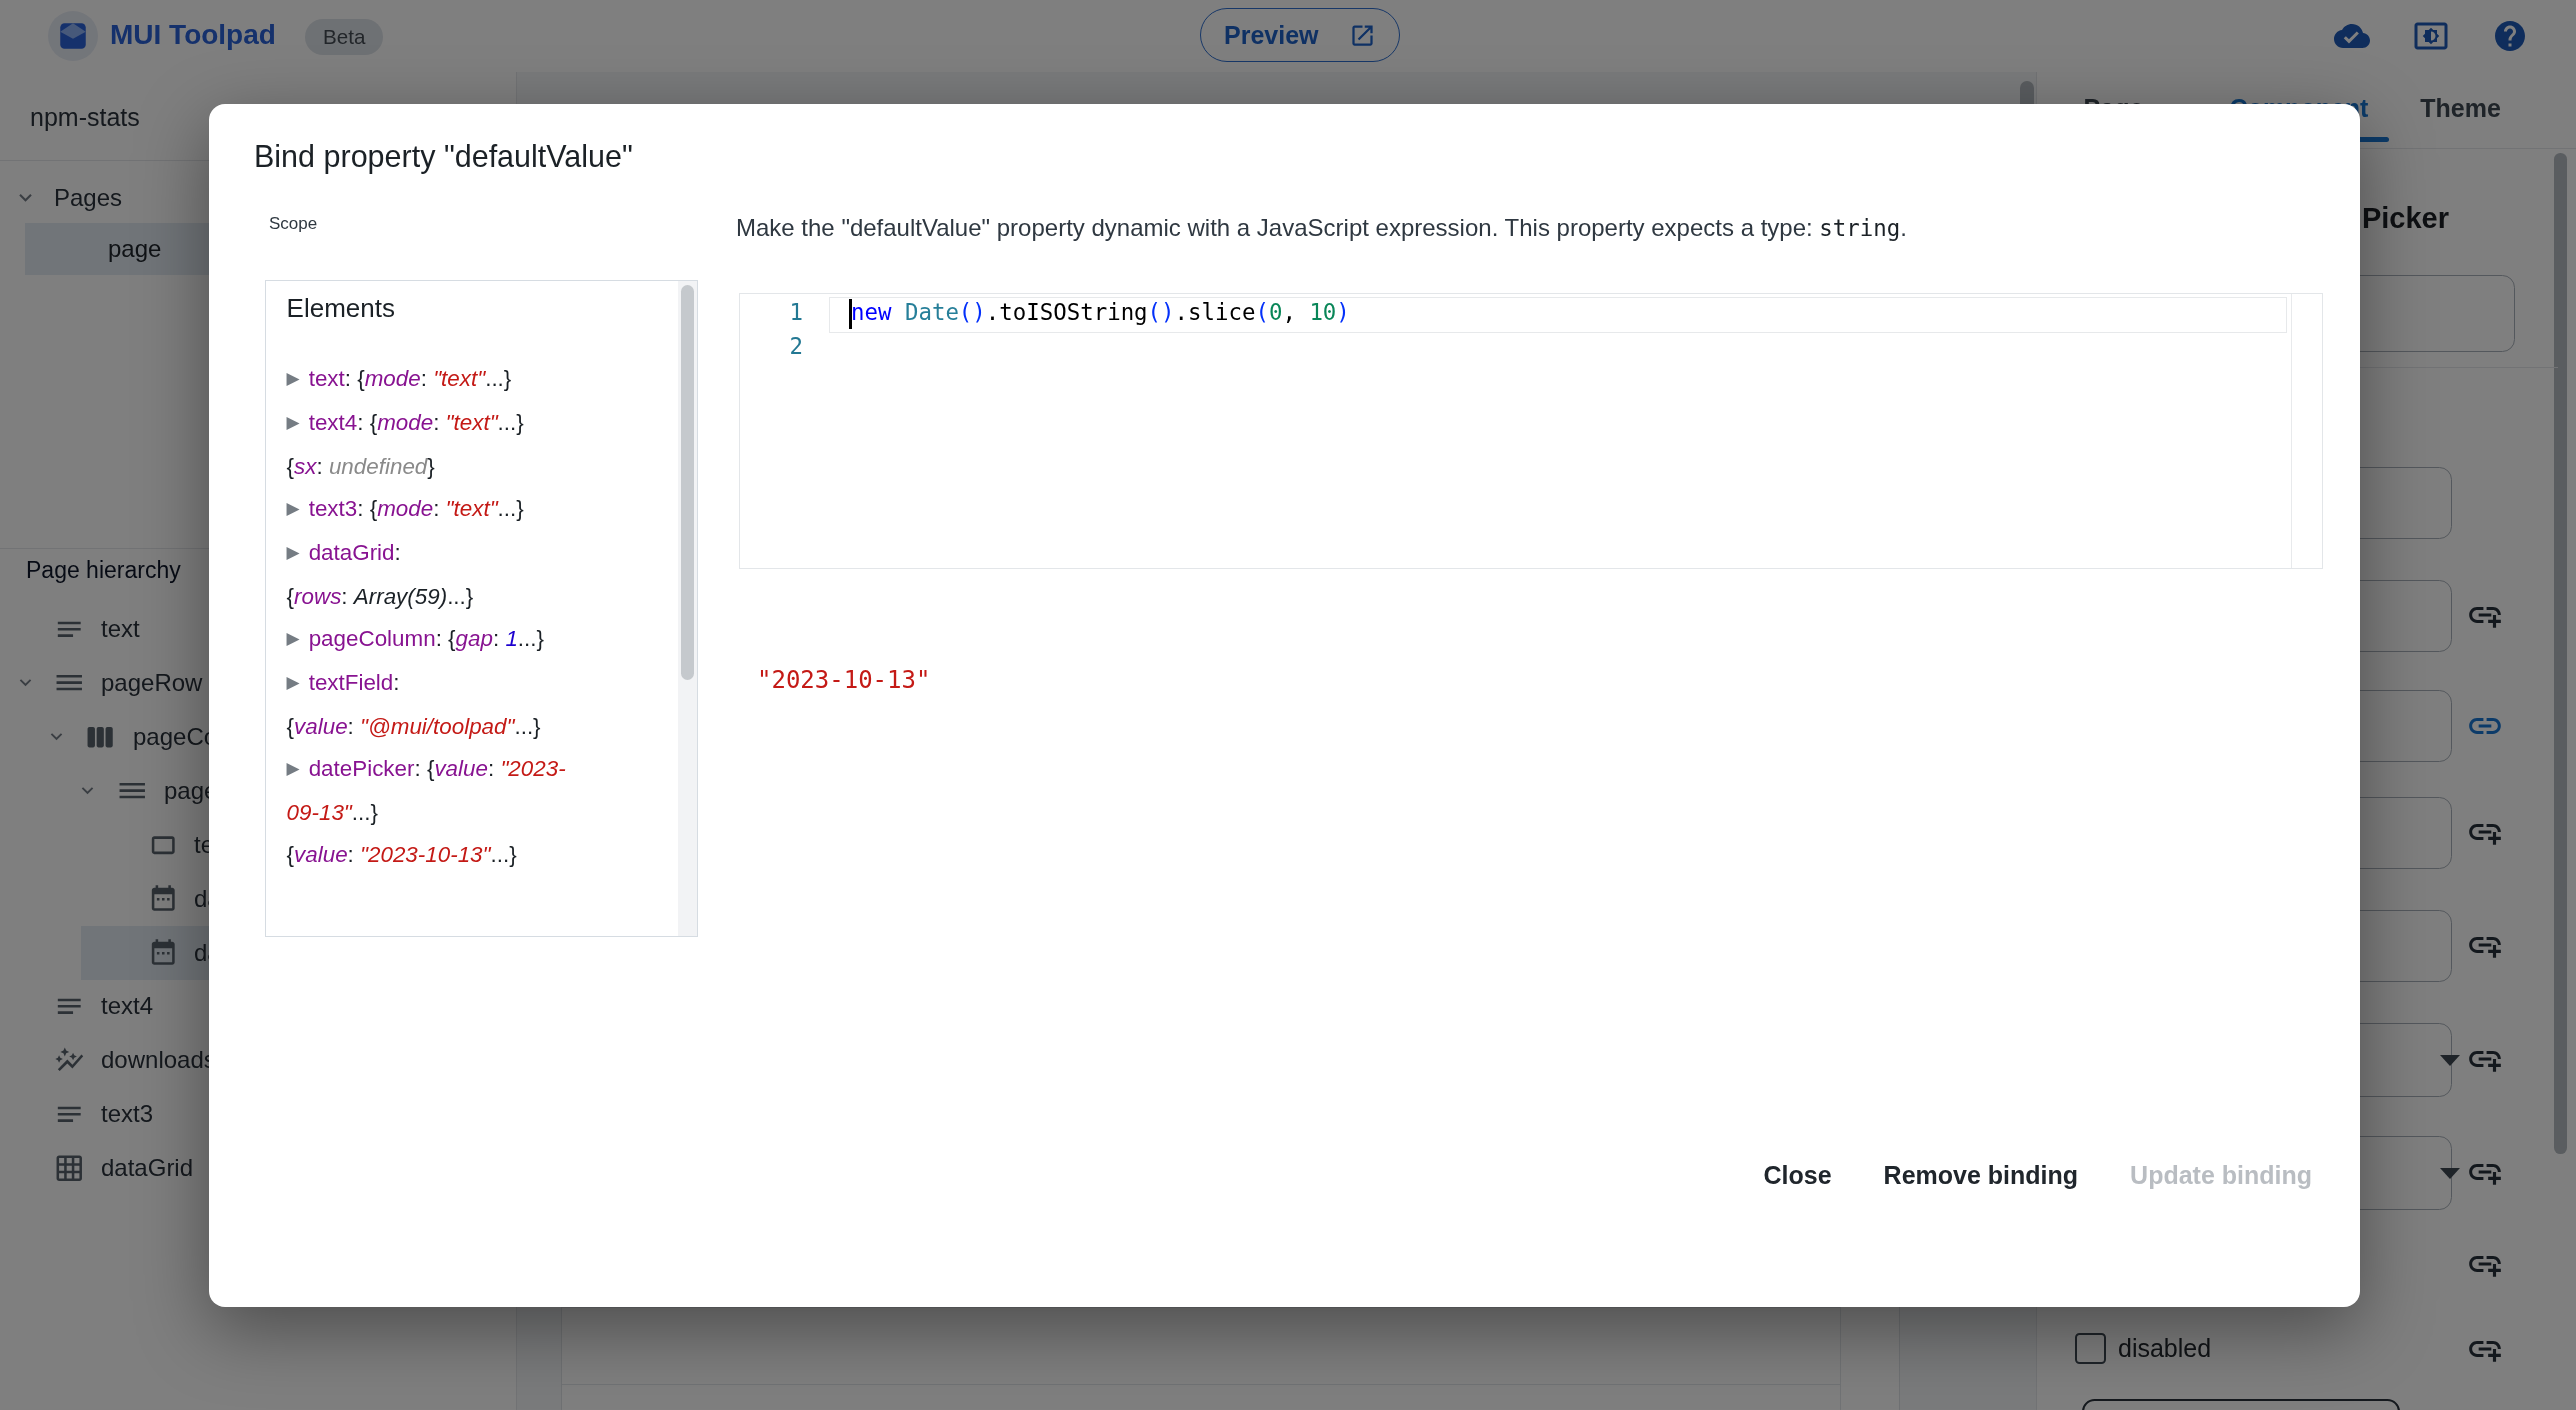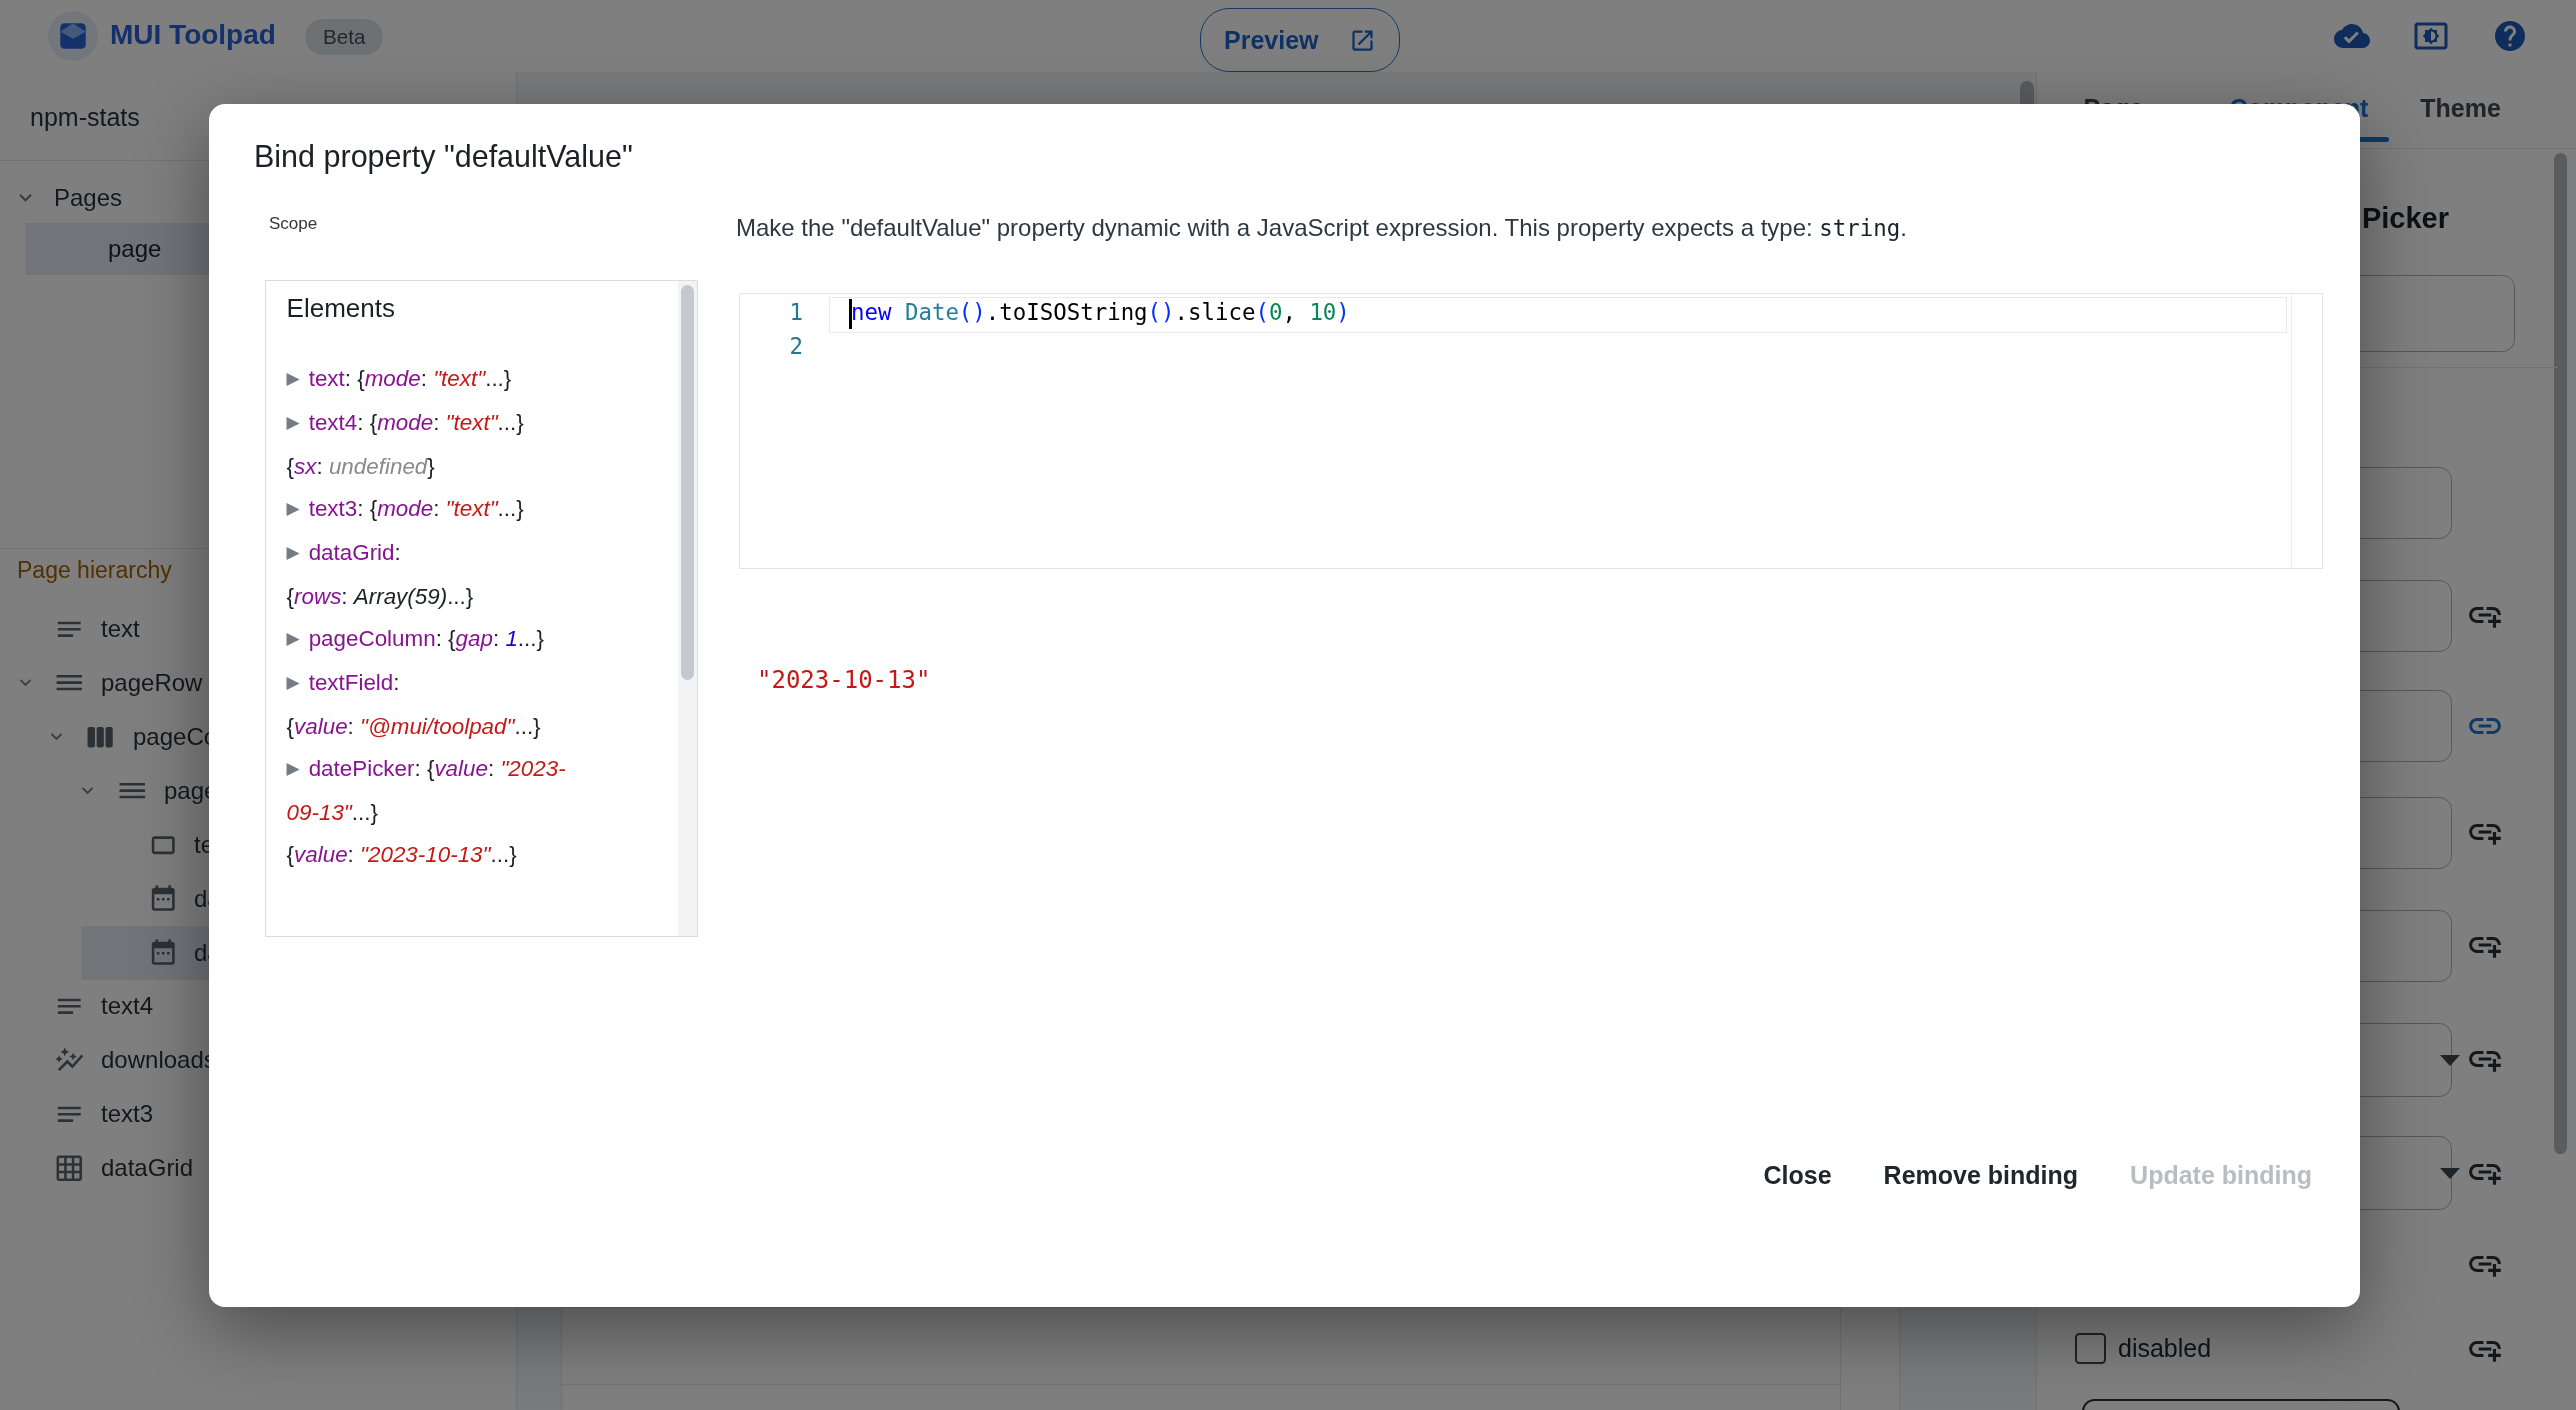--- a/index.html
+++ b/index.html
@@ -8,37 +8,37 @@
   #app{position:absolute;inset:0;background:#fff;}
 
   
   .topbar{position:absolute;left:0;top:0;width:2576px;height:72px;background:#fff;
           border-bottom:0.9px solid #e5e7ea;}
   .logo-wrap{position:absolute;left:48px;top:10.8px;width:50px;height:50px;border-radius:50%;
              background:#e7ecf5;display:flex;align-items:center;justify-content:center;}
   .brand{position:absolute;left:110px;top:19px;font-size:28px;font-weight:700;color:#2b62d9;}
   .beta{position:absolute;left:305px;top:19px;height:36px;padding:0 18px;border-radius:18px;
         background:#dde2e8;color:#454c54;font-size:20.6px;display:flex;align-items:center;}
-  .preview-btn{position:absolute;left:1200px;top:8px;height:64px;padding:0 23px;border-radius:29px;
+  .preview-btn{position:absolute;left:1200px;top:8px;height:54px;padding:0 23px;border-radius:29px;
         border:1.8px solid #2e6fd0;color:#1e62c9;font-size:25px;font-weight:700;
         display:flex;align-items:center;gap:30px;background:transparent;cursor:pointer;}
   .top-icons{position:absolute;right:48px;top:10.8px;display:flex;gap:43px;align-items:center;height:50px;}
   .top-icons .tico{width:36px;height:36px;color:#1f5bb8;cursor:pointer;}
 
   
   .sidebar{position:absolute;left:0;top:72px;width:516px;bottom:0;background:#fff;
            border-right:0.9px solid #e5e7ea;}
   .app-name{position:absolute;left:30px;top:30.5px;font-size:25px;color:#2b333c;}
   .side-div{position:absolute;left:0;right:0;height:0.9px;background:#e5e7ea;}
   .pages-row{position:absolute;left:0;top:106px;height:39px;width:100%;display:flex;align-items:center;cursor:pointer;}
   .pages-row .chev{position:absolute;left:12.6px;width:25px;height:25px;color:#757d86;}
   .pages-row .lbl{position:absolute;left:54px;font-size:24px;color:#2b333c;}
   .page-item{position:absolute;left:25px;right:0;top:151px;height:52px;background:#e3eaf2;cursor:pointer;}
   .page-item .lbl{position:absolute;left:83px;top:50%;transform:translateY(-50%);font-size:24px;color:#20262d;}
-  .hier-label{position:absolute;left:17px;top:485px;font-size:23px;color:#a16207;}
+  .hier-label{position:absolute;left:26px;top:485px;font-size:23px;color:#0f172a;}
   .tree{position:absolute;left:0;top:0;width:100%;}
   .tree-row{position:absolute;left:0;width:516px;height:54px;cursor:pointer;}
   .tree-row .sel-bg{position:absolute;left:81px;right:0;top:0;bottom:0;background:#e3eaf2;}
   .tree-row .chev{position:absolute;width:23px;height:23px;top:15.3px;color:#757d86;}
   .tree-row .tico{position:absolute;width:30.5px;height:30.5px;top:11.7px;color:#59636d;}
   .tree-row .lbl{position:absolute;top:50%;transform:translateY(-50%);font-size:24px;color:#2b333c;white-space:nowrap;}
 
   
   .canvas{position:absolute;left:517px;top:72px;right:539px;bottom:0;background:#f4f6f8;}
   .datagrid{position:absolute;left:44px;top:1095px;width:1337px;height:449px;background:#fff;

